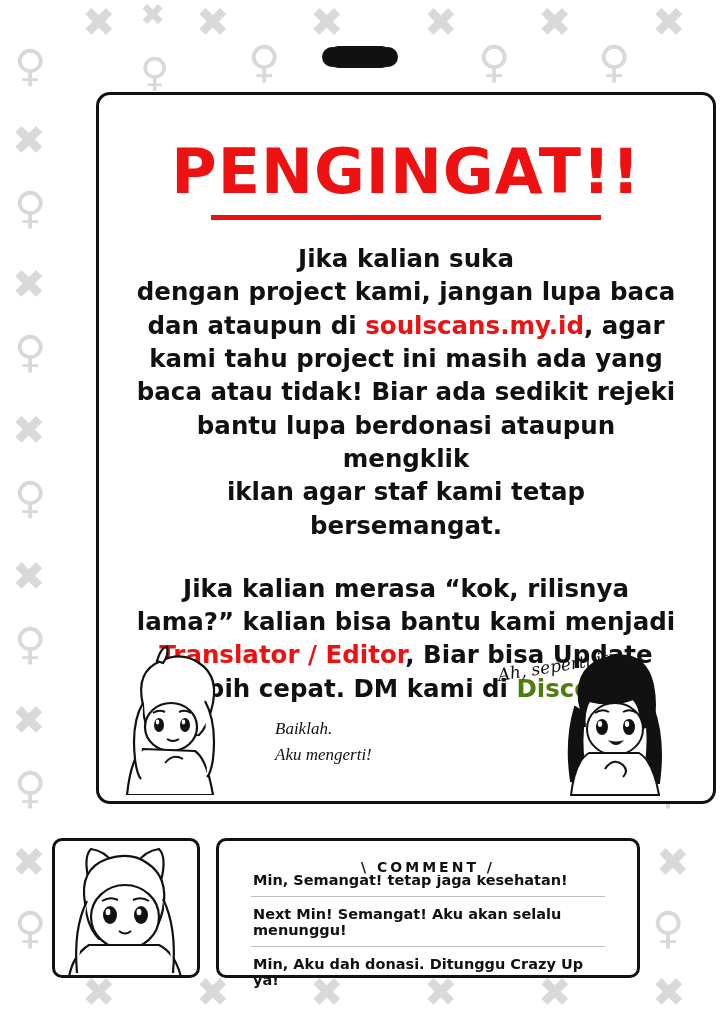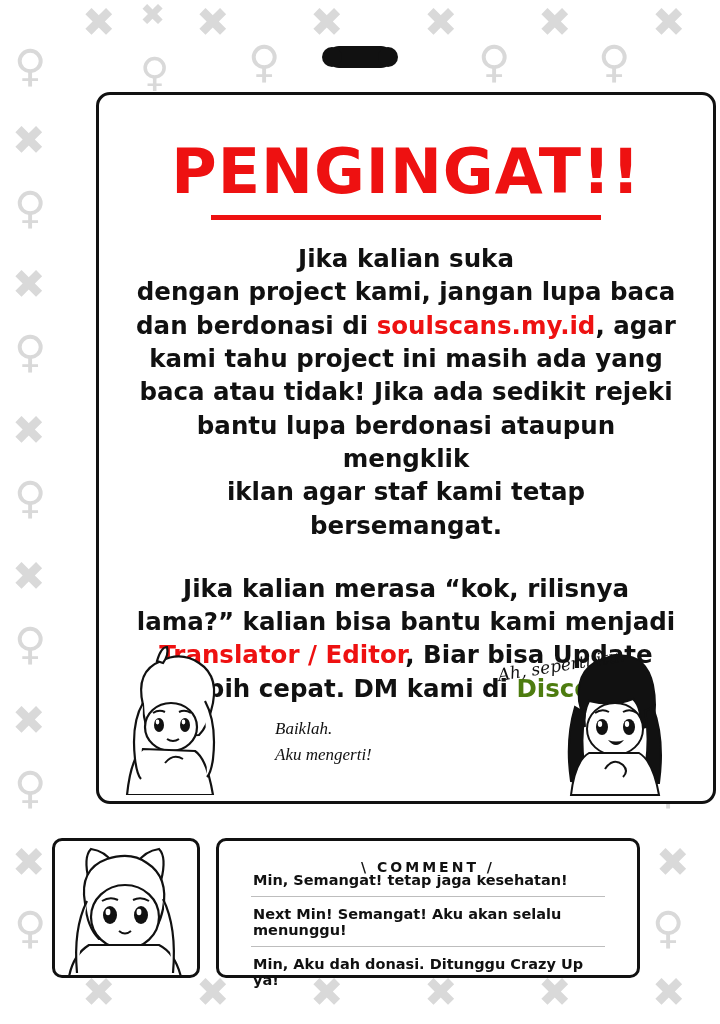--- a/index.html
+++ b/index.html
@@ -251,25 +251,25 @@
 
 <div id="announce-panel">
 
   <div id="headline">PENGINGAT!!</div>
   <div id="headline-rule"></div>
 
   <div class="body-block">
     <div>Jika kalian suka</div>
     <div>dengan project kami, jangan lupa baca</div>
     <div>
-      <span>dan berdonasi di</span>
+      <span>dan ataupun di</span>
       <span class="accent-red">soulscans.my.id</span><span>, agar</span>
     </div>
     <div>kami tahu project ini masih ada yang</div>
-    <div>baca atau tidak! Jika ada sedikit rejeki</div>
+    <div>baca atau tidak! Biar ada sedikit rejeki</div>
     <div>bantu lupa berdonasi ataupun mengklik</div>
     <div>iklan agar staf kami tetap bersemangat.</div>
   </div>
 
   <div class="body-block second">
     <div>Jika kalian merasa “kok, rilisnya</div>
     <div>lama?” kalian bisa bantu kami menjadi</div>
     <div>
       <span class="accent-red">Translator / Editor</span><span>, Biar bisa Update</span>
     </div>

